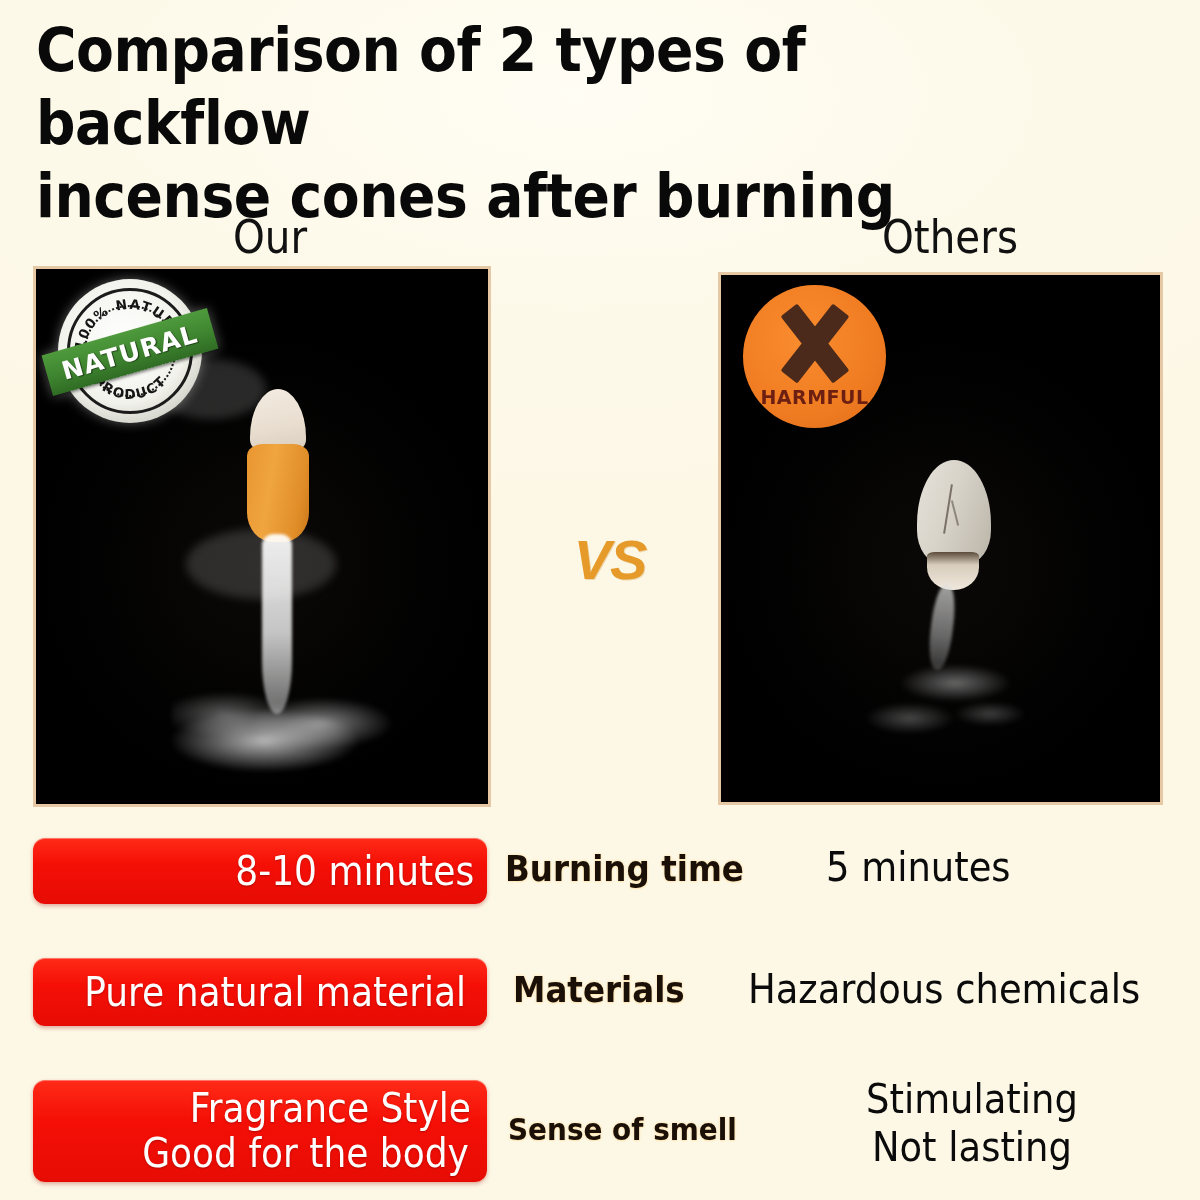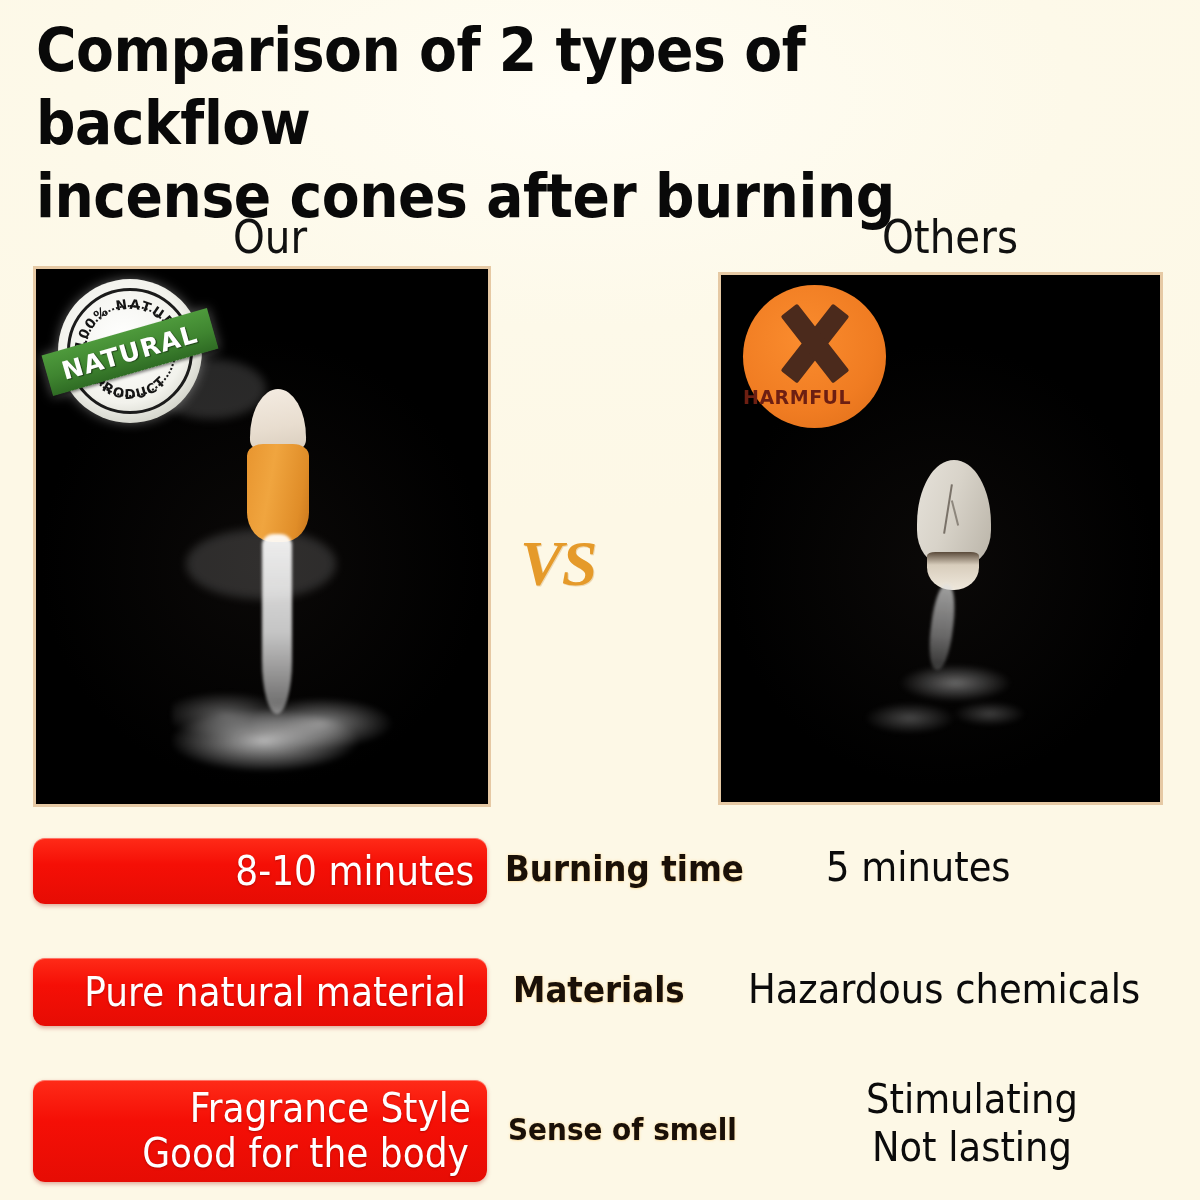--- a/index.html
+++ b/index.html
@@ -125,20 +125,21 @@
     left: 50%; top: 16px;
     width: 21px; height: 85px;
     background: #4b2a1c;
     border-radius: 2px;
   }
   .harmful .x-mark i.a { transform: translateX(-50%) rotate(38deg); }
   .harmful .x-mark i.b { transform: translateX(-50%) rotate(-38deg); }
   .harmful .label {
     position: absolute;
     left: 0; right: 0; bottom: 20px;
+    text-align: center;
     font-family: "DejaVu Sans", sans-serif;
     font-size: 19px;
     font-weight: 700;
     letter-spacing: 0.5px;
     color: #6d1f12;
     margin-top: 38px;
   }
 
   
   .cone-left { position: absolute; left: 186px; top: 120px; width: 120px; height: 400px; }
@@ -210,22 +211,23 @@
       radial-gradient(ellipse 24% 14% at 74% 58%, rgba(205,205,205,0.3) 0%, rgba(205,205,205,0) 80%);
     filter: blur(2.8px);
   }
 
   
   .vs {
     position: absolute;
     left: 520px;
     top: 527px;
     width: 180px;
-    font-family: Liberation Serif, serif;
-    font-size: 64px;
+    text-align: center;
+    font-family: Liberation Sans, sans-serif;
+    font-size: 56px;
     font-weight: 700;
     font-style: italic;
     color: #e59a2a;
     letter-spacing: -1px;
     text-shadow: 1px 1px 0 rgba(190,120,20,0.25);
   }
 
   
   .row { position: absolute; left: 0; width: 1200px; }
   .row.r1 { top: 832px; height: 76px; }

